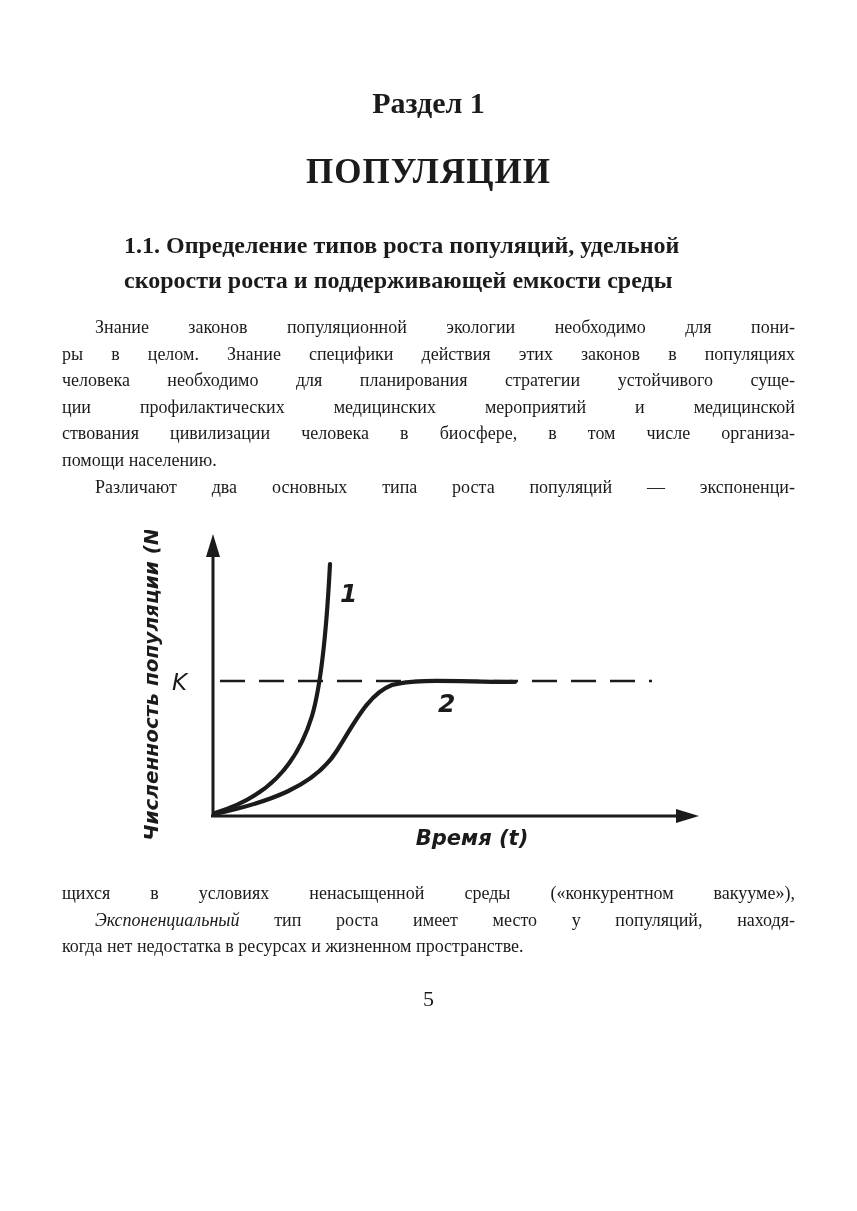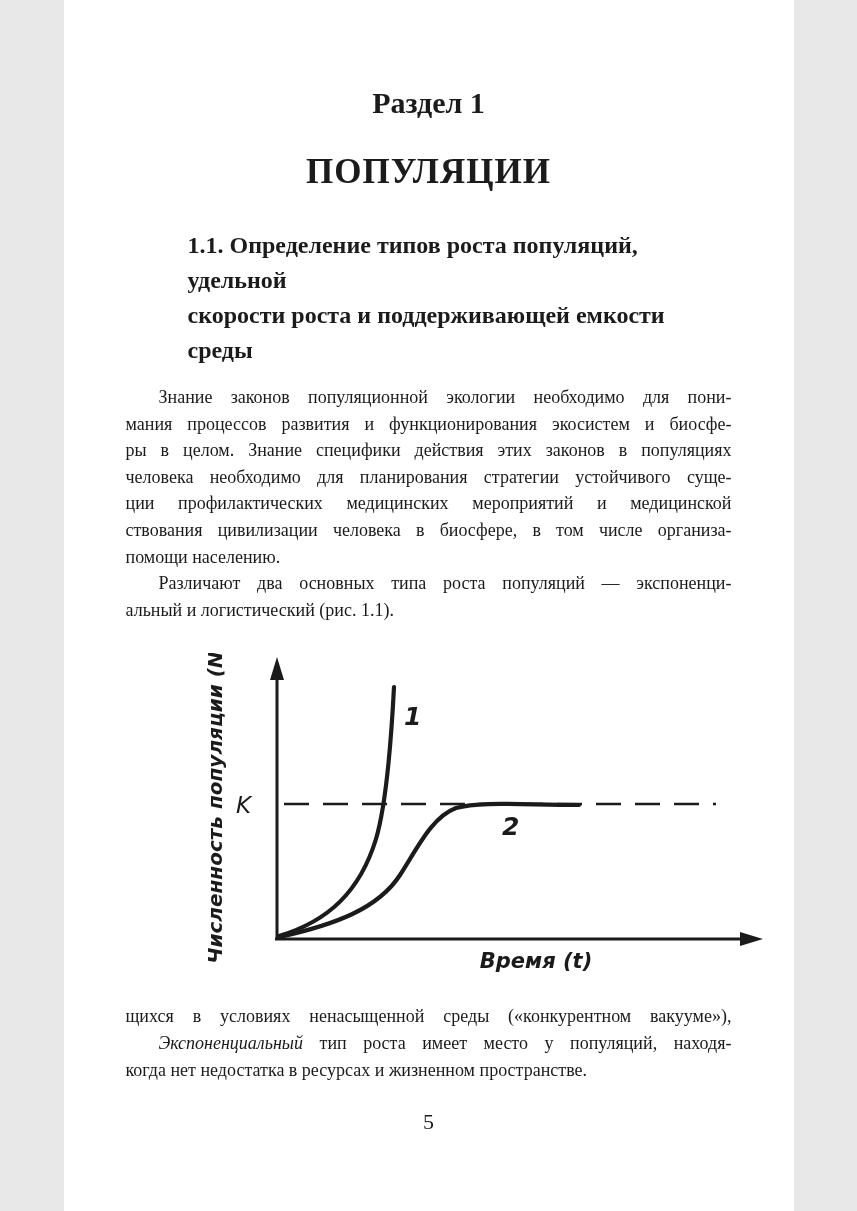--- a/index.html
+++ b/index.html
@@ -1,17 +1,17 @@
 <!DOCTYPE html>
 <html lang="ru"><head>
 <meta charset="utf-8">
 <style>
   html,body{margin:0;padding:0;background:#e8e8e8;}
   .page{
-    width:730px;height:1211px;margin:0 auto;position:relative;
+    width:857px;height:1211px;margin:0 auto;position:relative;
     background:#ffffff;color:#1b1b1b;overflow:hidden;
     font-family:"Liberation Serif", serif;
   }
   .content{padding:0 62px;}
   .h-section{
     margin:0;padding-top:86px;font-size:30px;font-weight:bold;
     text-align:center;line-height:34px;
   }
   .h-chapter{
     margin:32px 0 0 0;font-size:35px;font-weight:bold;
@@ -53,31 +53,29 @@
 
     <h2 class="h-chapter">ПОПУЛЯЦИИ</h2>
 
     <h3 class="h-sub">
       <div>1.1. Определение типов роста популяций, удельной</div>
       <div>скорости роста и поддерживающей емкости среды</div>
     </h3>
 
     <div class="para p1">
       <div class="ln ind">Знание законов популяционной экологии необходимо для пони-</div>
-      <div class="ln">мания процессов развития и функционирования экосистем и биосфе-</div>
       <div class="ln">ры в целом. Знание специфики действия этих законов в популяциях</div>
       <div class="ln">человека необходимо для планирования стратегии устойчивого суще-</div>
       <div class="ln">ции профилактических медицинских мероприятий и медицинской</div>
       <div class="ln">ствования цивилизации человека в биосфере, в том числе организа-</div>
       <div class="ln-end">помощи населению.</div>
     </div>
 
     <div class="para">
       <div class="ln ind">Различают два основных типа роста популяций — экспоненци-</div>
-      <div class="ln-end">альный и логистический (рис. 1.1).</div>
     </div>
 
     <div class="figure">
       <svg width="600" height="330" viewBox="0 0 600 330">
 
         <line x1="83" y1="286" x2="83" y2="18" stroke="#1b1b1b" stroke-width="3"></line>
         <polygon points="83,4 76,27 90,27" fill="#1b1b1b"></polygon>
 
         <line x1="81" y1="286" x2="552" y2="286" stroke="#1b1b1b" stroke-width="3"></line>
         <polygon points="569,286 546,279 546,293" fill="#1b1b1b"></polygon>

